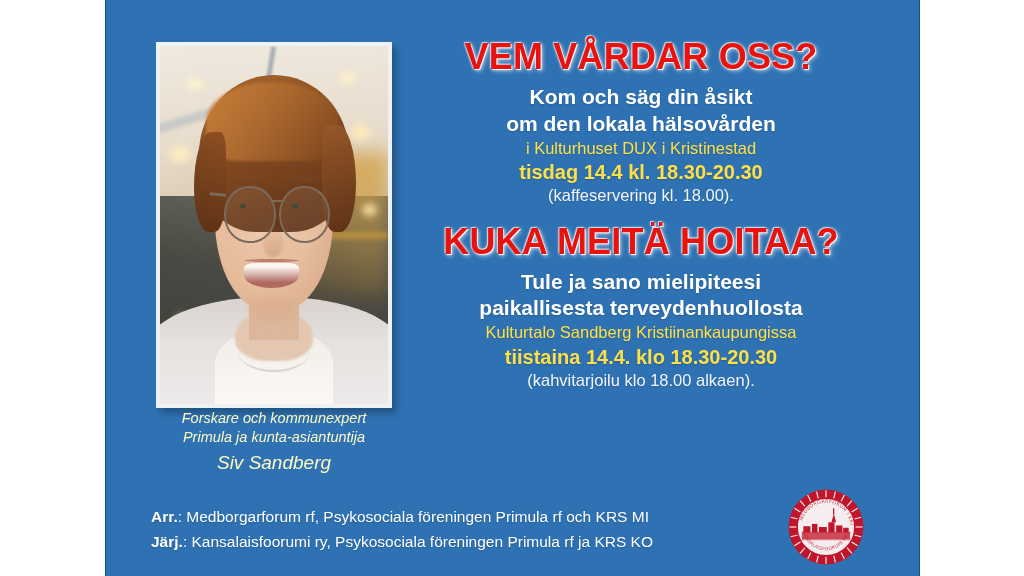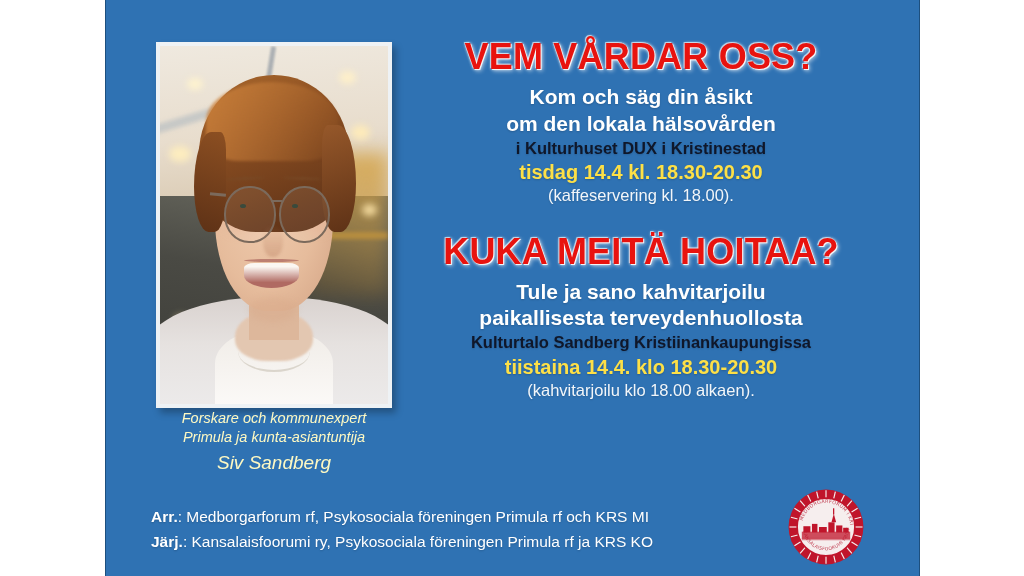--- a/index.html
+++ b/index.html
@@ -111,29 +111,29 @@
   #col{position:absolute;left:300px;top:38px;width:470px;text-align:center;}
 
   .headline{
     color:#e8130f;font-weight:bold;font-size:36px;letter-spacing:.2px;
     line-height:1.05;
     text-shadow:0 0 3px #ffffff, 1px 1px 0 rgba(255,255,255,.85),
                 -1px -1px 0 rgba(255,255,255,.55), 2px 2px 4px rgba(255,255,255,.6);
   }
   .lead{color:#ffffff;font-weight:bold;font-size:21px;line-height:1.28;
         text-shadow:0 1px 2px rgba(0,0,0,.18);}
-  .sub{color:#0f172a;font-weight:bold;font-size:16.5px;line-height:1.32;
+  .sub{color:#fde047;font-weight:normal;font-size:16.5px;line-height:1.32;
        text-shadow:0 1px 2px rgba(0,0,0,.15);}
   .when{color:#fde047;font-weight:bold;font-size:20px;line-height:1.3;
         text-shadow:0 1px 2px rgba(0,0,0,.18);}
   .note{color:#f2f6fa;font-weight:normal;font-size:16.5px;line-height:1.3;
         text-shadow:0 1px 2px rgba(0,0,0,.15);}
 
   #sv-block{margin-top:8px;}
-  #fi-head{margin-top:26px;}
+  #fi-head{margin-top:16px;}
   #fi-block{margin-top:8px;}
 
   
   #org{position:absolute;left:45px;bottom:22px;width:620px;color:#ffffff;
        font-size:15.5px;line-height:1.62;text-shadow:0 1px 2px rgba(0,0,0,.18);}
   #org b{font-weight:bold;}
 
   
   #seal{position:absolute;right:54px;bottom:10px;width:78px;height:78px;}
   #seal svg{display:block;}
@@ -200,21 +200,21 @@
       <div class="lead">Kom och säg din åsikt</div>
       <div class="lead">om den lokala hälsovården</div>
       <div class="sub">i Kulturhuset DUX i Kristinestad</div>
       <div class="when">tisdag 14.4 kl. 18.30-20.30</div>
       <div class="note">(kaffeservering kl. 18.00).</div>
     </div>
 
     <div id="fi-head" class="headline">KUKA MEITÄ HOITAA?</div>
 
     <div id="fi-block">
-      <div class="lead">Tule ja sano kahvitarjoilu</div>
+      <div class="lead">Tule ja sano mielipiteesi</div>
       <div class="lead">paikallisesta terveydenhuollosta</div>
       <div class="sub">Kulturtalo Sandberg Kristiinankaupungissa</div>
       <div class="when">tiistaina 14.4. klo 18.30-20.30</div>
       <div class="note">(kahvitarjoilu klo 18.00 alkaen).</div>
     </div>
   </div>
 
   <div id="org">
     <div>
       <b>Arr.</b><span>: Medborgarforum rf, Psykosociala föreningen Primula rf och KRS MI</span>

